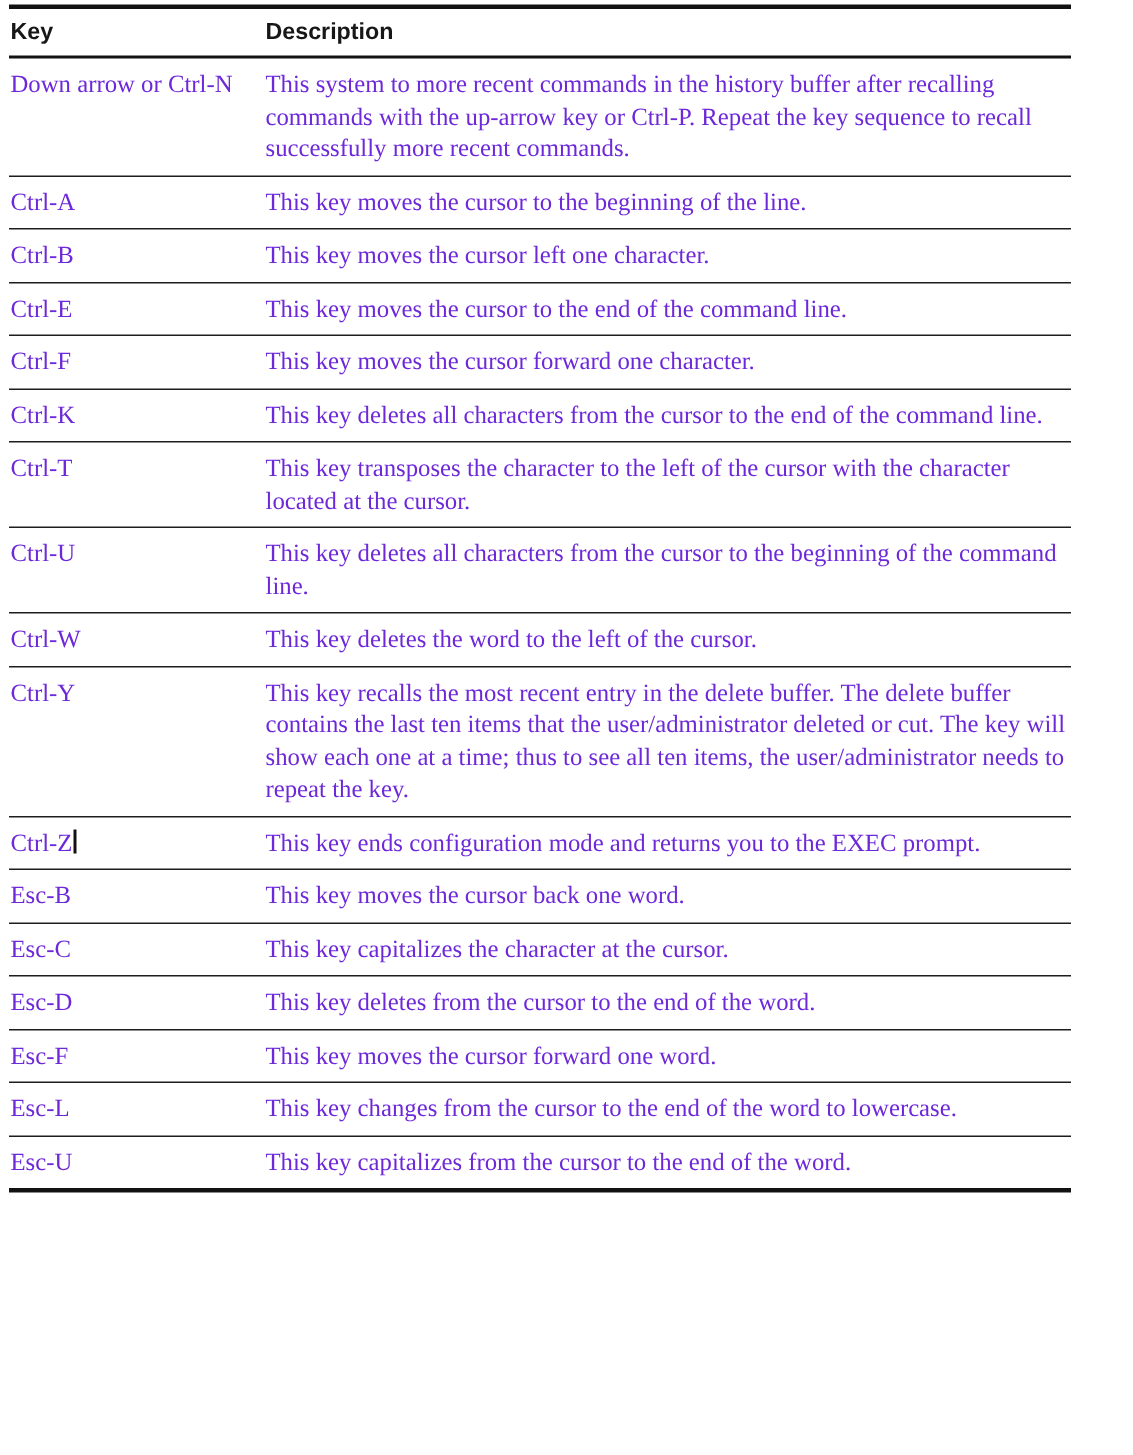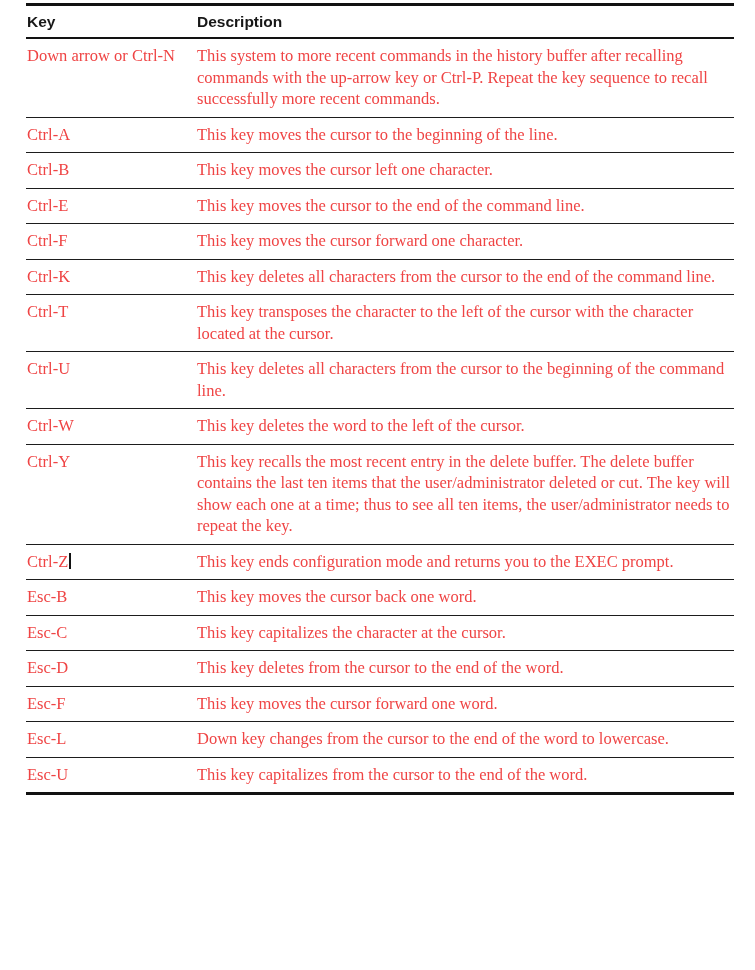--- a/index.html
+++ b/index.html
@@ -7,21 +7,21 @@
     padding: 0;
     background: #ffffff;
     width: 755px;
     height: 970px;
     overflow: hidden;
   }
   .page {
     box-sizing: border-box;
     width: 755px;
     height: 970px;
-    padding: 3px 30px 0 26px;
+    padding: 3px 30px 0 6px;
     background: #ffffff;
     color: #161616;
     font-family: "Liberation Serif", serif;
   }
   table.key-table {
     width: 708px;
     border-collapse: collapse;
     border-top: 3px solid #121212;
     border-bottom: 3px solid #121212;
   }
@@ -33,21 +33,21 @@
     color: #171717;
     text-align: left;
     vertical-align: top;
     padding: 7px 0 6px 1px;
     border-bottom: 2.5px solid #121212;
   }
   table.key-table td {
     vertical-align: top;
     font-size: 16.5px;
     line-height: 21.5px;
-    color: #ef4444;
+    color: #6d28d9;
     padding: 6px 0 7px 1px;
     border-top: 1.3px solid #1d1d1d;
   }
   table.key-table td.key-cell {
     width: 157px;
     padding-right: 12px;
     white-space: normal;
   }
   table.key-table td.desc-cell {
     padding-right: 2px;
@@ -146,21 +146,21 @@
     <td class="desc-cell">This key deletes from the cursor to the end of the word.</td>
   </tr>
 
   <tr>
     <td class="key-cell"><span class="key-text">Esc-F</span></td>
     <td class="desc-cell">This key moves the cursor forward one word.</td>
   </tr>
 
   <tr>
     <td class="key-cell"><span class="key-text">Esc-L</span></td>
-    <td class="desc-cell">Down key changes from the cursor to the end of the word to lowercase.</td>
+    <td class="desc-cell">This key changes from the cursor to the end of the word to lowercase.</td>
   </tr>
 
   <tr>
     <td class="key-cell"><span class="key-text">Esc-U</span></td>
     <td class="desc-cell">This key capitalizes from the cursor to the end of the word.</td>
   </tr>
 </tbody>
   </table>
 </div>
 

